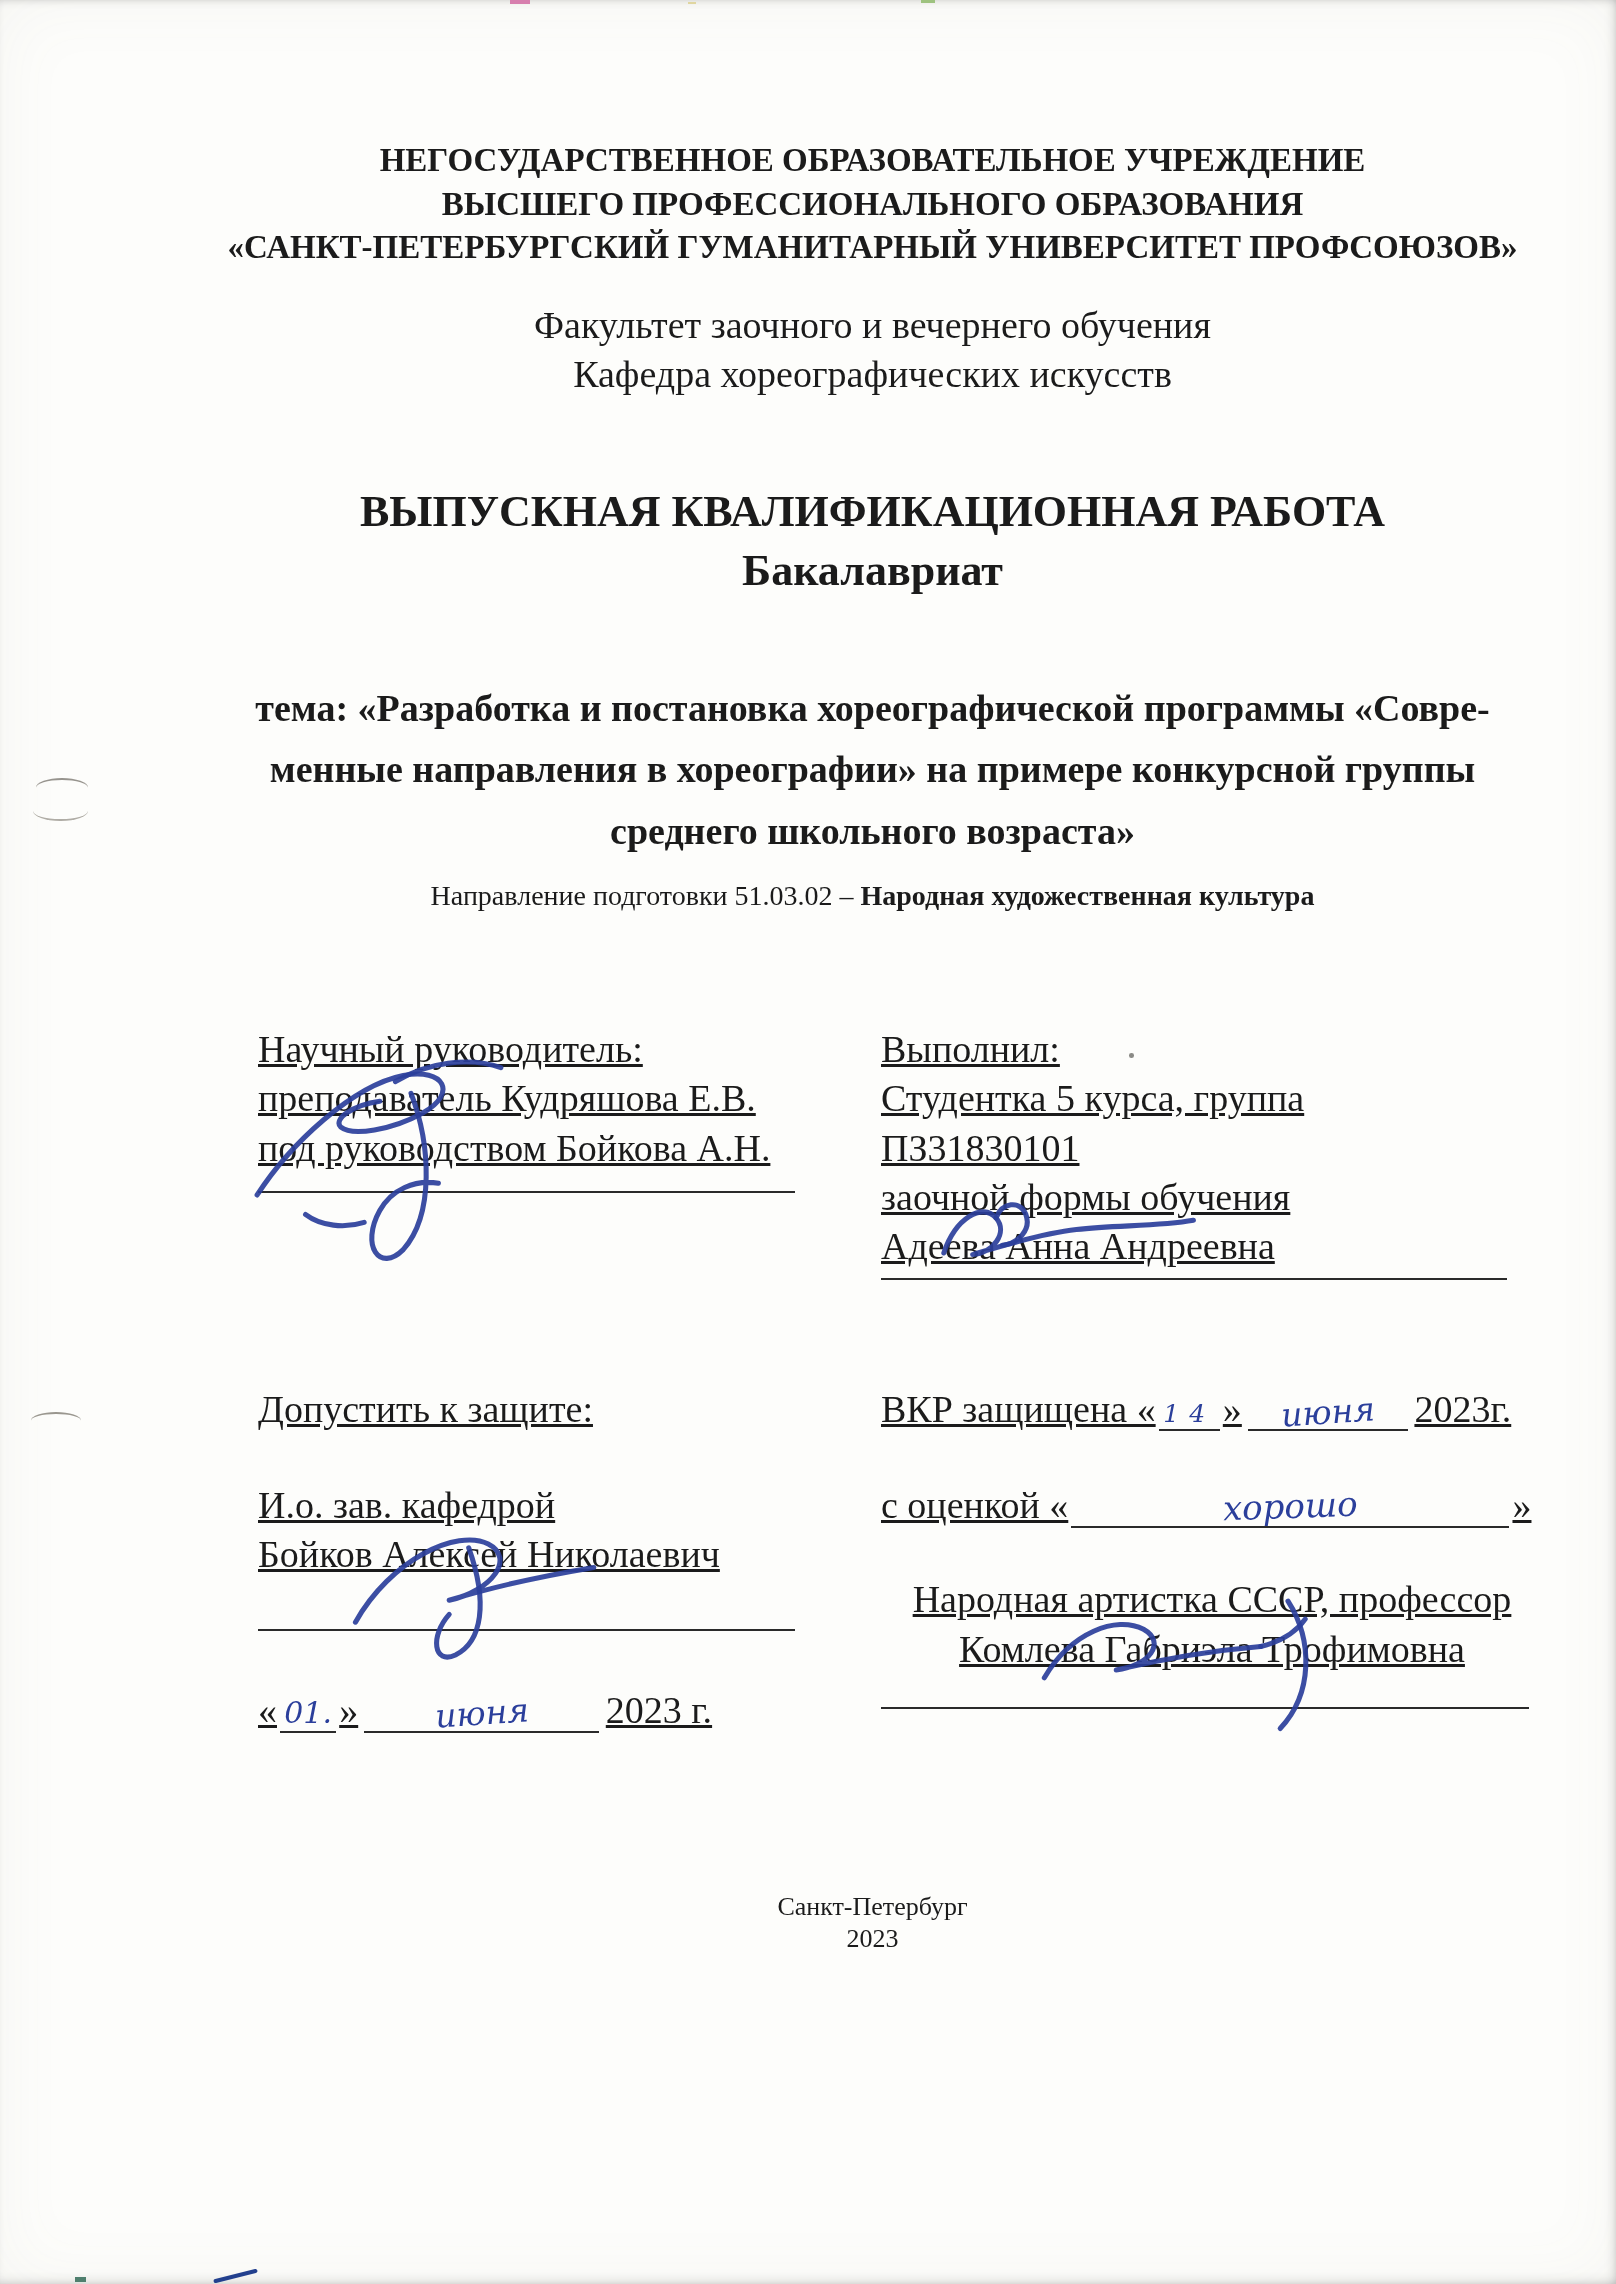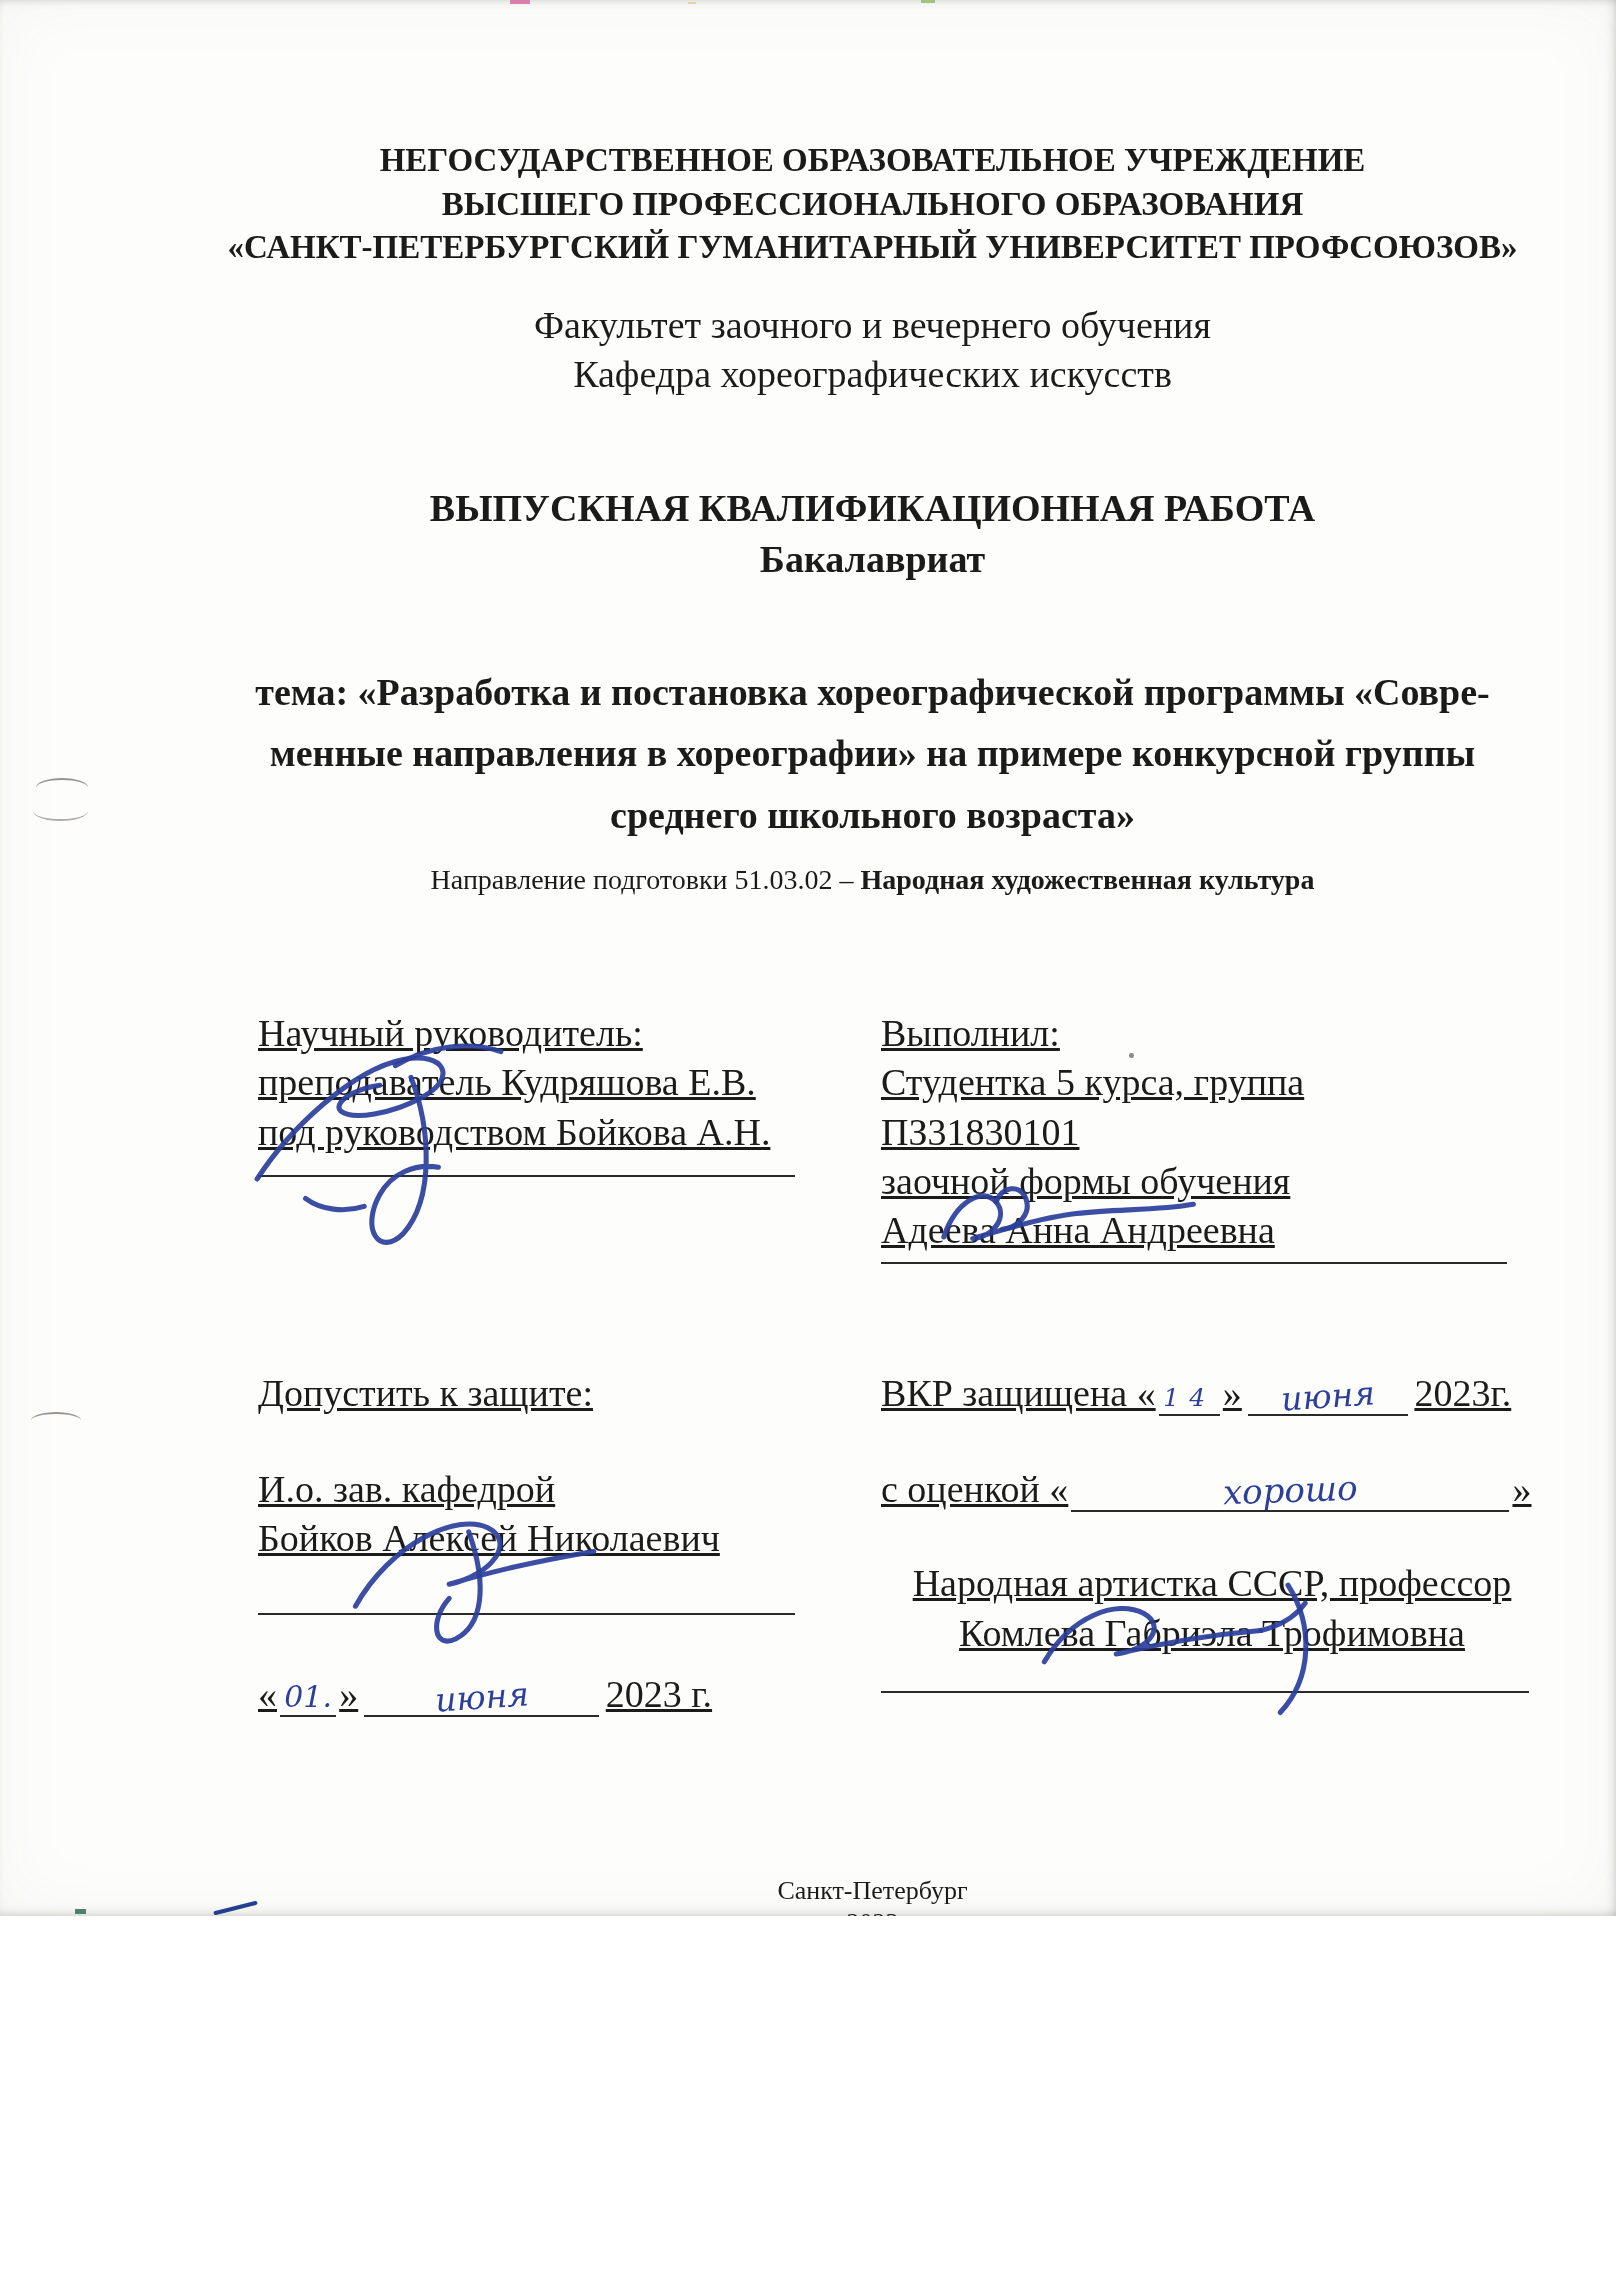--- a/index.html
+++ b/index.html
@@ -1,34 +1,34 @@
 <!DOCTYPE html>
 <html style="--ink: #2b3f9b;font-size:12.5px"><head>
 <meta charset="utf-8">
 <style>
   * { margin:0; padding:0; box-sizing:border-box; }
   html, body { background:#ffffff; }
   body { width:1617px; height:2284px; }
   .page {
-    position:relative; width:1617px; height:1916px;
+    position:relative; width:1617px; height:2284px;
     background:#fdfdfb; color:#1b1b1b;
     font-family:"Liberation Serif", serif;
     overflow:hidden;
     box-shadow: inset 0 0 70px rgba(120,115,100,.06),
                 inset -7.8px 0 14px -9.4px rgba(0,0,0,.30),
                 inset 0 -7.8px 14px -9.4px rgba(0,0,0,.24),
                 inset 0 7.8px 11px -9.4px rgba(0,0,0,.20);
   }
   .content { padding:139px 74px 0 202px; }
   .center { text-align:center; }
   .b { font-weight:700; }
 
   .header { font-weight:700; font-size:33px; line-height:1.32; }
   .faculty { margin-top:31px; font-size:38px; line-height:1.3; }
-  .worktype { margin-top:84px; font-size:38px; font-weight:700; line-height:1.32; }
+  .worktype { margin-top:84px; font-size:44px; font-weight:700; line-height:1.32; }
   .theme { margin-top:78px; font-size:38px; font-weight:700; line-height:1.62; }
   .direction { margin-top:15.6px; font-size:28px; line-height:1.32; }
   .direction .profile { max-width:1173px; margin:0 auto; }
 
   .cols { display:flex; align-items:flex-start;text-decoration:underline; }
   .cols-1 { margin-top:110px; }
   .cols-2 { margin-top:105px; }
   .col-left { width:618px; padding-left:56px; font-size:38px; line-height:1.3; }
   .col-right { flex:1; padding-left:61px; font-size:38px; line-height:1.3; }
   .group-gap { margin-top:47px; }

